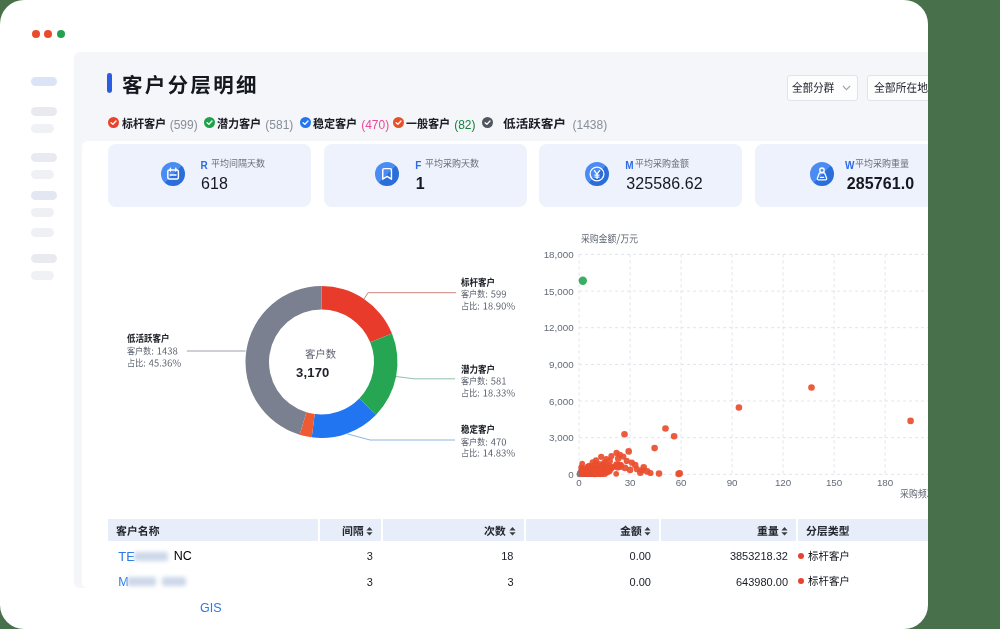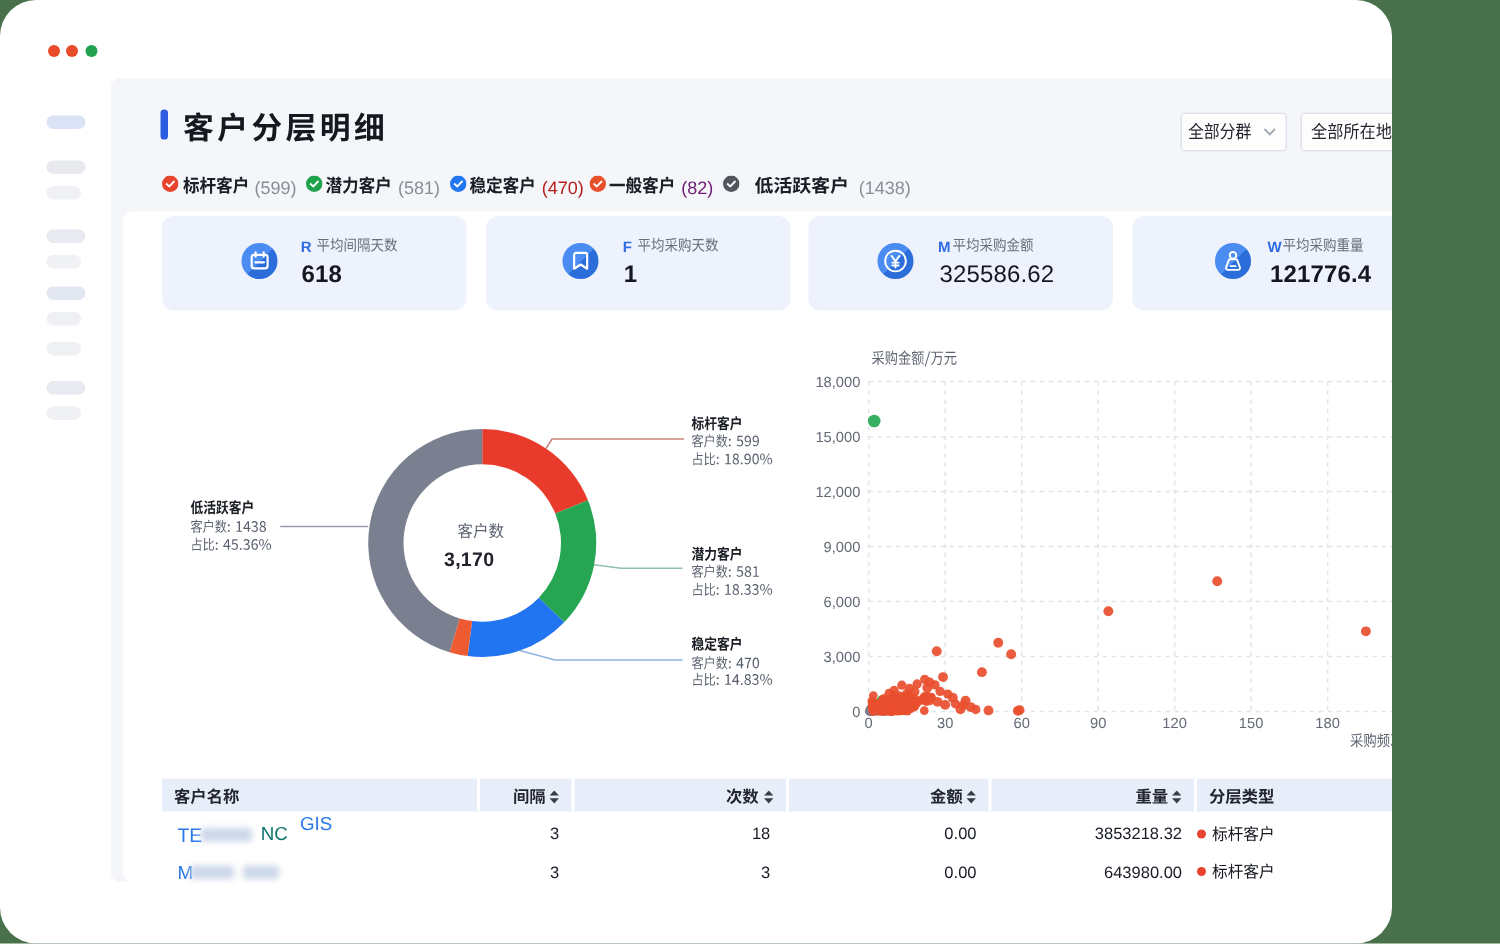--- a/index.html
+++ b/index.html
@@ -60,29 +60,29 @@
       <path d="M0.3 -5.8C1.0 -5.5 1.8 -5.0 2.2 -4.6L3.0 -5.8C2.5 -6.2 1.7 -6.7 1.0 -6.9ZM0.6 0.1 1.8 0.9C2.3 -0.2 2.9 -1.6 3.4 -2.9L2.4 -3.8C1.8 -2.4 1.1 -0.9 0.6 0.1ZM0.9 -9.1C1.5 -8.8 2.4 -8.2 2.8 -7.8L3.5 -8.9V-8.1H4.6V-8.1L4.6 -7.6H3.3V-6.4H4.4C4.2 -5.8 3.8 -5.1 2.9 -4.7C3.2 -4.4 3.6 -4.0 3.7 -3.7L4.1 -4.0V1.0H5.3V0.6H8.5V1.0H9.8V-3.9L10.0 -3.8C10.2 -4.1 10.6 -4.6 10.9 -4.8C10.3 -5.2 9.8 -5.8 9.4 -6.4H10.6V-7.5H9.3L9.3 -8.0V-8.1H10.4V-9.3H9.3V-10.2H8.1V-9.3H7.0V-8.1H8.1V-8.0L8.1 -7.5H7.0V-6.4H7.9C7.7 -5.8 7.3 -5.2 6.5 -4.8C6.7 -4.6 7.1 -4.3 7.2 -4.0H4.1C4.6 -4.4 5.0 -4.9 5.2 -5.4C5.5 -5.1 5.8 -4.7 6.0 -4.4L6.9 -5.3C6.7 -5.5 6.0 -6.1 5.6 -6.4H6.7V-7.6H5.8L5.8 -8.1V-8.1H6.6V-9.3H5.8V-10.2H4.6V-9.3H3.5V-9.1C3.0 -9.5 2.2 -9.9 1.6 -10.2ZM7.4 -4.0C8.0 -4.4 8.4 -4.9 8.7 -5.5C9.0 -4.9 9.4 -4.4 9.8 -4.0ZM5.3 -1.2H8.5V-0.5H5.3ZM5.3 -2.2V-2.9H8.5V-2.2Z M15.3 -10.2V-7.7H11.9V-6.2H15.2C15.0 -4.1 14.3 -1.7 11.5 -0.0C11.8 0.2 12.3 0.8 12.6 1.1C15.7 -0.8 16.4 -3.7 16.6 -6.2H19.7C19.6 -2.6 19.3 -1.0 19.0 -0.7C18.8 -0.5 18.7 -0.5 18.5 -0.5C18.2 -0.5 17.5 -0.5 16.8 -0.5C17.1 -0.1 17.3 0.5 17.3 0.9C18.0 1.0 18.7 1.0 19.1 0.9C19.6 0.9 19.9 0.7 20.2 0.3C20.7 -0.4 20.9 -2.2 21.1 -7.0C21.2 -7.2 21.2 -7.7 21.2 -7.7H16.7V-10.2Z M26.4 -6.1H28.9C28.5 -5.7 28.1 -5.3 27.6 -5.0C27.1 -5.3 26.7 -5.6 26.3 -6.0ZM26.6 -10.0 27.0 -9.2H22.9V-6.6H24.1V-7.9H26.2C25.7 -7.0 24.6 -6.1 23.1 -5.5C23.4 -5.3 23.8 -4.8 24.0 -4.4C24.5 -4.7 24.9 -4.9 25.3 -5.2C25.6 -4.9 26.0 -4.6 26.3 -4.3C25.1 -3.8 23.7 -3.4 22.4 -3.2C22.6 -2.8 22.9 -2.3 23.0 -1.9C23.5 -2.0 24.0 -2.1 24.4 -2.2V1.1H25.7V0.7H29.5V1.1H30.8V-2.3C31.2 -2.2 31.6 -2.2 32.0 -2.1C32.2 -2.5 32.6 -3.1 32.8 -3.5C31.4 -3.6 30.1 -3.9 28.9 -4.4C29.7 -5.0 30.4 -5.7 30.9 -6.6L30.0 -7.2L29.8 -7.1H27.3L27.6 -7.6L26.4 -7.9H31.0V-6.6H32.4V-9.2H28.5C28.3 -9.6 28.1 -10.0 27.9 -10.3ZM27.6 -3.5C28.2 -3.2 28.8 -2.9 29.5 -2.7H25.8C26.5 -2.9 27.0 -3.2 27.6 -3.5ZM25.7 -0.5V-1.5H29.5V-0.5Z M36.1 -7.0H41.3V-5.2H36.1V-5.7ZM37.7 -9.9C37.9 -9.4 38.2 -8.8 38.3 -8.4H34.7V-5.7C34.7 -3.9 34.6 -1.4 33.4 0.3C33.7 0.4 34.3 0.9 34.6 1.2C35.5 -0.2 35.9 -2.1 36.0 -3.8H41.3V-3.2H42.7V-8.4H39.0L39.7 -8.6C39.6 -9.1 39.3 -9.7 39.1 -10.3Z" fill="#1b1e26"></path>
     </svg>
 <div class="abs" style="left:265.3px;top:118.2px;font-size:12px;color:#888e99">(581)</div>
 <svg style="position:absolute;left:299.5px;top:117px" width="11" height="11" viewBox="0 0 11 11">
       <circle cx="5.5" cy="5.5" r="5.5" fill="#2277f0"></circle>
       <path d="M3.1 5.7 L4.9 7.3 L8 4" stroke="#fff" stroke-width="1.25" fill="none" stroke-linecap="round" stroke-linejoin="round"></path>
     </svg>
 <svg style="position:absolute;left:313.0px;top:115.6px;overflow:visible" width="44.2" height="16.8" viewBox="0 -12.0 44.2 16.8">
       <path d="M4.2 -2.3C4.0 -1.6 3.7 -0.6 3.3 -0.0L4.3 0.6C4.7 -0.1 5.0 -1.1 5.2 -1.8ZM3.5 -10.2C2.8 -9.7 1.6 -9.4 0.5 -9.2C0.7 -8.9 0.8 -8.4 0.9 -8.1C1.2 -8.1 1.6 -8.2 1.9 -8.3V-6.8H0.5V-5.5H1.7C1.4 -4.3 0.8 -3.0 0.2 -2.2C0.5 -1.8 0.8 -1.2 0.9 -0.8C1.3 -1.4 1.6 -2.2 1.9 -3.1V1.1H3.2V-3.6C3.4 -3.2 3.6 -2.7 3.7 -2.4L4.5 -3.6V-2.9H7.3L6.5 -2.4C6.9 -2.0 7.3 -1.4 7.5 -1.0L8.4 -1.6C8.2 -2.0 7.8 -2.5 7.5 -2.9H10.0V-7.5H8.7C9.0 -7.9 9.3 -8.4 9.5 -8.9L8.7 -9.4L8.6 -9.4H6.7C6.8 -9.6 6.9 -9.8 7.0 -10.0L5.8 -10.3C5.4 -9.4 4.7 -8.3 3.6 -7.6C3.9 -7.4 4.2 -6.9 4.4 -6.6L4.6 -6.8V-6.3H8.8V-5.7H4.7V-4.7H8.8V-4.0H4.5V-3.6C4.3 -3.9 3.5 -4.9 3.2 -5.3V-5.5H4.3V-6.8H3.2V-8.6C3.6 -8.7 4.0 -8.8 4.3 -9.0ZM5.3 -7.5C5.6 -7.7 5.8 -8.0 6.0 -8.3H7.9C7.7 -8.0 7.5 -7.7 7.4 -7.5ZM8.8 -2.0C9.0 -1.7 9.2 -1.3 9.3 -0.9C9.0 -1.0 8.6 -1.2 8.4 -1.3C8.3 -0.4 8.3 -0.2 7.9 -0.2C7.8 -0.2 7.1 -0.2 6.9 -0.2C6.6 -0.2 6.5 -0.3 6.5 -0.6V-2.2H5.3V-0.6C5.3 0.5 5.6 0.9 6.7 0.9C7.0 0.9 7.8 0.9 8.1 0.9C8.9 0.9 9.2 0.6 9.4 -0.6C9.5 -0.3 9.6 0.1 9.7 0.3L10.8 -0.0C10.6 -0.6 10.2 -1.6 9.9 -2.4Z M13.3 -4.6C13.1 -2.5 12.5 -0.8 11.3 0.1C11.6 0.3 12.2 0.8 12.4 1.1C13.0 0.5 13.5 -0.3 13.9 -1.2C14.9 0.5 16.4 0.9 18.5 0.9H21.3C21.3 0.5 21.5 -0.2 21.7 -0.6C21.0 -0.5 19.1 -0.5 18.5 -0.5C18.1 -0.5 17.7 -0.6 17.2 -0.6V-2.4H20.3V-3.7H17.2V-5.1H19.6V-6.5H13.5V-5.1H15.9V-1.1C15.2 -1.4 14.7 -2.0 14.4 -3.0C14.5 -3.4 14.6 -3.9 14.6 -4.4ZM15.6 -9.9C15.7 -9.6 15.8 -9.3 15.9 -8.9H11.8V-5.9H13.1V-7.6H19.9V-5.9H21.3V-8.9H17.5C17.3 -9.4 17.1 -9.9 16.9 -10.3Z M26.4 -6.1H28.9C28.5 -5.7 28.1 -5.3 27.6 -5.0C27.1 -5.3 26.7 -5.6 26.3 -6.0ZM26.6 -10.0 27.0 -9.2H22.9V-6.6H24.1V-7.9H26.2C25.7 -7.0 24.6 -6.1 23.1 -5.5C23.4 -5.3 23.8 -4.8 24.0 -4.4C24.5 -4.7 24.9 -4.9 25.3 -5.2C25.6 -4.9 26.0 -4.6 26.3 -4.3C25.1 -3.8 23.7 -3.4 22.4 -3.2C22.6 -2.8 22.9 -2.3 23.0 -1.9C23.5 -2.0 24.0 -2.1 24.4 -2.2V1.1H25.7V0.7H29.5V1.1H30.8V-2.3C31.2 -2.2 31.6 -2.2 32.0 -2.1C32.2 -2.5 32.6 -3.1 32.8 -3.5C31.4 -3.6 30.1 -3.9 28.9 -4.4C29.7 -5.0 30.4 -5.7 30.9 -6.6L30.0 -7.2L29.8 -7.1H27.3L27.6 -7.6L26.4 -7.9H31.0V-6.6H32.4V-9.2H28.5C28.3 -9.6 28.1 -10.0 27.9 -10.3ZM27.6 -3.5C28.2 -3.2 28.8 -2.9 29.5 -2.7H25.8C26.5 -2.9 27.0 -3.2 27.6 -3.5ZM25.7 -0.5V-1.5H29.5V-0.5Z M36.1 -7.0H41.3V-5.2H36.1V-5.7ZM37.7 -9.9C37.9 -9.4 38.2 -8.8 38.3 -8.4H34.7V-5.7C34.7 -3.9 34.6 -1.4 33.4 0.3C33.7 0.4 34.3 0.9 34.6 1.2C35.5 -0.2 35.9 -2.1 36.0 -3.8H41.3V-3.2H42.7V-8.4H39.0L39.7 -8.6C39.6 -9.1 39.3 -9.7 39.1 -10.3Z" fill="#1b1e26"></path>
     </svg>
-<div class="abs" style="left:361.2px;top:118.2px;font-size:12px;color:#b91c1c">(470)</div>
+<div class="abs" style="left:361.2px;top:118.2px;font-size:12px;color:#ec4899">(470)</div>
 <svg style="position:absolute;left:392.5px;top:117px" width="11" height="11" viewBox="0 0 11 11">
       <circle cx="5.5" cy="5.5" r="5.5" fill="#e8502c"></circle>
       <path d="M3.1 5.7 L4.9 7.3 L8 4" stroke="#fff" stroke-width="1.25" fill="none" stroke-linecap="round" stroke-linejoin="round"></path>
     </svg>
 <svg style="position:absolute;left:406.0px;top:115.6px;overflow:visible" width="44.2" height="16.8" viewBox="0 -12.0 44.2 16.8">
       <path d="M0.4 -5.5V-3.9H10.6V-5.5Z M13.2 -3.1C13.5 -2.5 13.9 -1.8 14.1 -1.3L14.9 -1.8C14.8 -2.3 14.4 -3.0 14.1 -3.6ZM11.4 -5.1V-3.9H12.1C12.0 -2.4 11.9 -0.8 11.4 0.4C11.6 0.5 12.2 0.9 12.4 1.1C13.0 -0.3 13.2 -2.2 13.2 -3.9H15.0V-0.5C15.0 -0.3 14.9 -0.3 14.8 -0.3C14.6 -0.3 14.1 -0.3 13.6 -0.3C13.8 0.0 13.9 0.6 14.0 0.9C14.7 0.9 15.3 0.9 15.7 0.7C15.9 0.6 16.1 0.3 16.1 0.0C16.4 0.3 16.6 0.7 16.8 1.0C17.6 0.7 18.3 0.3 19.0 -0.3C19.6 0.2 20.2 0.6 21.0 0.9C21.2 0.5 21.6 -0.0 21.8 -0.3C21.1 -0.6 20.5 -0.9 19.9 -1.3C20.6 -2.2 21.1 -3.4 21.4 -4.9L20.6 -5.2L20.4 -5.2H16.5V-3.9H17.3L16.6 -3.7C17.0 -2.7 17.5 -1.9 18.1 -1.2C17.5 -0.7 16.9 -0.4 16.2 -0.2L16.2 -0.5V-9.0H14.5C14.6 -9.3 14.7 -9.7 14.9 -10.1L13.6 -10.2C13.5 -9.9 13.4 -9.4 13.3 -9.0H12.1V-5.3V-5.1ZM13.3 -7.8H15.0V-5.1H13.3V-5.3V-7.0C13.6 -6.5 13.9 -5.8 14.0 -5.4L14.9 -5.9C14.7 -6.3 14.4 -7.0 14.0 -7.5L13.3 -7.1ZM16.9 -9.6V-8.0C16.9 -7.3 16.9 -6.7 16.2 -6.2C16.4 -6.0 17.0 -5.5 17.2 -5.3C18.0 -5.9 18.2 -7.0 18.2 -8.0V-8.4H19.4V-7.3C19.4 -6.2 19.6 -5.7 20.6 -5.7C20.8 -5.7 21.1 -5.7 21.2 -5.7C21.4 -5.7 21.7 -5.7 21.8 -5.8C21.8 -6.1 21.7 -6.6 21.7 -6.9C21.6 -6.9 21.3 -6.9 21.2 -6.9C21.1 -6.9 20.9 -6.9 20.8 -6.9C20.6 -6.9 20.6 -7.0 20.6 -7.3V-9.6ZM19.9 -3.9C19.7 -3.2 19.4 -2.6 19.0 -2.1C18.5 -2.6 18.1 -3.2 17.9 -3.9Z M26.4 -6.1H28.9C28.5 -5.7 28.1 -5.3 27.6 -5.0C27.1 -5.3 26.7 -5.6 26.3 -6.0ZM26.6 -10.0 27.0 -9.2H22.9V-6.6H24.1V-7.9H26.2C25.7 -7.0 24.6 -6.1 23.1 -5.5C23.4 -5.3 23.8 -4.8 24.0 -4.4C24.5 -4.7 24.9 -4.9 25.3 -5.2C25.6 -4.9 26.0 -4.6 26.3 -4.3C25.1 -3.8 23.7 -3.4 22.4 -3.2C22.6 -2.8 22.9 -2.3 23.0 -1.9C23.5 -2.0 24.0 -2.1 24.4 -2.2V1.1H25.7V0.7H29.5V1.1H30.8V-2.3C31.2 -2.2 31.6 -2.2 32.0 -2.1C32.2 -2.5 32.6 -3.1 32.8 -3.5C31.4 -3.6 30.1 -3.9 28.9 -4.4C29.7 -5.0 30.4 -5.7 30.9 -6.6L30.0 -7.2L29.8 -7.1H27.3L27.6 -7.6L26.4 -7.9H31.0V-6.6H32.4V-9.2H28.5C28.3 -9.6 28.1 -10.0 27.9 -10.3ZM27.6 -3.5C28.2 -3.2 28.8 -2.9 29.5 -2.7H25.8C26.5 -2.9 27.0 -3.2 27.6 -3.5ZM25.7 -0.5V-1.5H29.5V-0.5Z M36.1 -7.0H41.3V-5.2H36.1V-5.7ZM37.7 -9.9C37.9 -9.4 38.2 -8.8 38.3 -8.4H34.7V-5.7C34.7 -3.9 34.6 -1.4 33.4 0.3C33.7 0.4 34.3 0.9 34.6 1.2C35.5 -0.2 35.9 -2.1 36.0 -3.8H41.3V-3.2H42.7V-8.4H39.0L39.7 -8.6C39.6 -9.1 39.3 -9.7 39.1 -10.3Z" fill="#1b1e26"></path>
     </svg>
-<div class="abs" style="left:454.2px;top:118.2px;font-size:12px;color:#701a75">(82)</div>
+<div class="abs" style="left:454.2px;top:118.2px;font-size:12px;color:#15803d">(82)</div>
 <svg style="position:absolute;left:481.9px;top:117px" width="11" height="11" viewBox="0 0 11 11">
       <circle cx="5.5" cy="5.5" r="5.5" fill="#52565f"></circle>
       <path d="M3.1 5.7 L4.9 7.3 L8 4" stroke="#fff" stroke-width="1.25" fill="none" stroke-linecap="round" stroke-linejoin="round"></path>
     </svg>
 <svg style="position:absolute;left:502.5px;top:115.6px;overflow:visible" width="63.0" height="16.8" viewBox="0 -12.0 63.0 16.8">
       <path d="M7.1 -1.7C7.5 -0.8 8.0 0.3 8.2 0.9L9.3 0.5C9.1 -0.1 8.6 -1.2 8.2 -2.0ZM3.0 -10.2C2.4 -8.3 1.4 -6.5 0.3 -5.4C0.5 -5.0 0.9 -4.2 1.1 -3.9C1.4 -4.2 1.7 -4.5 2.0 -4.9V1.1H3.4V-7.4C3.8 -8.1 4.1 -9.0 4.4 -9.7ZM4.6 1.1C4.9 1.0 5.3 0.8 7.4 0.3C7.4 -0.0 7.3 -0.6 7.4 -1.0L6.0 -0.7V-4.4H8.5C8.8 -1.1 9.6 1.0 10.9 1.0C11.4 1.0 12.1 0.5 12.4 -1.4C12.1 -1.6 11.5 -1.9 11.3 -2.2C11.2 -1.3 11.1 -0.7 10.9 -0.8C10.6 -0.8 10.2 -2.2 9.9 -4.4H12.0V-5.7H9.8C9.7 -6.6 9.7 -7.5 9.6 -8.5C10.4 -8.6 11.2 -8.8 11.9 -9.0L10.6 -10.2C9.2 -9.7 6.8 -9.2 4.6 -8.9L4.6 -8.9L4.6 -0.8C4.6 -0.3 4.4 -0.1 4.1 -0.0C4.3 0.2 4.5 0.8 4.6 1.1ZM8.3 -5.7H6.0V-7.8C6.8 -7.9 7.5 -8.0 8.2 -8.2C8.2 -7.3 8.3 -6.5 8.3 -5.7Z M13.6 -9.0C14.4 -8.6 15.4 -8.0 16.0 -7.7L16.8 -8.8C16.3 -9.2 15.2 -9.7 14.5 -10.0ZM13.0 -5.7C13.8 -5.3 14.9 -4.7 15.4 -4.4L16.2 -5.6C15.7 -5.9 14.6 -6.4 13.9 -6.7ZM13.2 -0.0 14.5 0.9C15.3 -0.2 16.1 -1.6 16.7 -2.9L15.6 -3.8C14.9 -2.4 13.9 -0.9 13.2 -0.0ZM16.8 -6.7V-5.3H20.1V-3.8H17.5V1.1H18.9V0.6H22.7V1.0H24.2V-3.8H21.6V-5.3H24.8V-6.7H21.6V-8.4C22.6 -8.5 23.5 -8.8 24.3 -9.1L23.1 -10.2C21.7 -9.7 19.4 -9.3 17.2 -9.1C17.4 -8.7 17.6 -8.2 17.7 -7.8C18.5 -7.9 19.3 -8.0 20.1 -8.1V-6.7ZM18.9 -0.7V-2.5H22.7V-0.7Z M27.3 -8.5H28.9V-7.0H27.3ZM35.9 -10.1C34.6 -9.7 32.6 -9.3 30.8 -9.1C30.9 -8.8 31.1 -8.2 31.2 -7.9C31.8 -8.0 32.5 -8.1 33.2 -8.2V-5.9H30.7V-4.6H33.1C33.0 -3.0 32.4 -1.2 30.1 0.1C30.4 0.4 30.9 0.9 31.1 1.2C32.7 0.2 33.6 -1.0 34.1 -2.3C34.6 -0.8 35.4 0.4 36.6 1.1C36.8 0.7 37.2 0.2 37.6 -0.1C36.1 -0.9 35.2 -2.6 34.7 -4.6H37.2V-5.9H34.7V-8.4C35.5 -8.6 36.3 -8.8 36.9 -9.0ZM25.5 -0.7 25.8 0.7C27.1 0.3 28.9 -0.1 30.5 -0.6L30.3 -1.8L29.0 -1.5V-3.1H30.3V-4.4H29.0V-5.8H30.2V-9.7H26.1V-5.8H27.7V-1.2L27.2 -1.1V-4.8H26.0V-0.8Z M42.7 -6.1H45.5C45.1 -5.7 44.7 -5.3 44.1 -5.0C43.5 -5.3 43.0 -5.6 42.6 -6.0ZM43.0 -10.0 43.4 -9.2H38.7V-6.6H40.2V-7.9H42.5C41.9 -7.0 40.7 -6.1 39.0 -5.5C39.3 -5.3 39.8 -4.8 40.0 -4.4C40.5 -4.7 41.1 -4.9 41.5 -5.2C41.9 -4.9 42.2 -4.6 42.6 -4.3C41.3 -3.8 39.7 -3.4 38.1 -3.2C38.4 -2.8 38.7 -2.3 38.9 -1.9C39.4 -2.0 40.0 -2.1 40.5 -2.2V1.1H42.0V0.7H46.2V1.1H47.8V-2.3C48.2 -2.2 48.7 -2.2 49.1 -2.1C49.3 -2.5 49.8 -3.1 50.1 -3.5C48.5 -3.6 46.9 -3.9 45.6 -4.4C46.5 -5.0 47.3 -5.7 47.9 -6.6L46.8 -7.2L46.6 -7.1H43.8L44.2 -7.6L42.7 -7.9H48.0V-6.6H49.5V-9.2H45.1C44.9 -9.6 44.7 -10.0 44.5 -10.3ZM44.1 -3.5C44.8 -3.2 45.5 -2.9 46.2 -2.7H42.1C42.8 -2.9 43.5 -3.2 44.1 -3.5ZM42.0 -0.5V-1.5H46.2V-0.5Z M53.8 -7.0H59.8V-5.2H53.8V-5.7ZM55.7 -9.9C55.9 -9.4 56.1 -8.8 56.3 -8.4H52.2V-5.7C52.2 -3.9 52.1 -1.4 50.7 0.3C51.1 0.4 51.8 0.9 52.1 1.2C53.1 -0.2 53.6 -2.1 53.7 -3.8H59.8V-3.2H61.3V-8.4H57.2L57.9 -8.6C57.8 -9.1 57.5 -9.7 57.2 -10.3Z" fill="#1b1e26"></path>
     </svg>
 <div class="abs" style="left:572.5px;top:118.2px;font-size:12px;color:#888e99">(1438)</div>
 <div class="abs" style="left:108px;top:144px;width:203.2px;height:63px;background:#edf2fc;border-radius:8px"></div>
 <div class="abs" style="left:161.2px;top:162.3px;width:24px;height:24px;border-radius:50%;background:#377ff2;overflow:hidden">
@@ -91,21 +91,21 @@
         <g stroke="#fff" stroke-width="1.45" fill="none" stroke-linecap="round">
           <rect x="6.8" y="7.9" width="10.6" height="9" rx="1.5"></rect>
           <path d="M9.4 6.2v2.9M14.8 6.2v2.9M9.2 12.9h5.8"></path>
         </g>
       </svg>
     </div>
 <div class="abs" style="left:200.5px;top:159.6px;font-size:10px;font-weight:bold;color:#2e6ce5">R</div>
 <svg style="position:absolute;left:210.5px;top:157.0px;overflow:visible" width="54.0" height="14.0" viewBox="0 -10.0 54.0 14.0">
       <path d="M1.6 -6.3C1.9 -5.6 2.3 -4.6 2.4 -4.0L3.0 -4.2C2.9 -4.8 2.5 -5.8 2.2 -6.5ZM6.8 -6.5C6.6 -5.8 6.2 -4.8 5.8 -4.2L6.4 -4.0C6.8 -4.6 7.2 -5.5 7.5 -6.3ZM0.5 -3.5V-2.7H4.1V0.8H4.8V-2.7H8.5V-3.5H4.8V-7.0H8.0V-7.7H0.9V-7.0H4.1V-3.5Z M13.4 -4.6C13.9 -4.1 14.6 -3.4 15.0 -3.0L15.4 -3.5C15.1 -3.9 14.4 -4.5 13.8 -5.0ZM12.6 -1.2 12.9 -0.5C13.8 -1.1 15.1 -1.8 16.2 -2.5L16.1 -3.1C14.8 -2.4 13.5 -1.6 12.6 -1.2ZM14.1 -8.4C13.7 -7.1 13.0 -5.8 12.2 -5.0C12.3 -4.9 12.6 -4.5 12.7 -4.4C13.1 -4.9 13.5 -5.5 13.8 -6.1H16.7C16.6 -2.0 16.5 -0.4 16.2 -0.0C16.1 0.1 16.0 0.1 15.8 0.1C15.6 0.1 15.0 0.1 14.4 0.1C14.5 0.3 14.6 0.6 14.6 0.8C15.1 0.8 15.7 0.8 16.0 0.8C16.4 0.8 16.6 0.7 16.8 0.4C17.1 -0.1 17.2 -1.7 17.4 -6.4C17.4 -6.5 17.4 -6.8 17.4 -6.8H14.2C14.4 -7.2 14.6 -7.7 14.8 -8.2ZM9.3 -1.2 9.6 -0.5C10.4 -1.0 11.5 -1.6 12.6 -2.2L12.4 -2.8L11.2 -2.2V-5.3H12.3V-6.0H11.2V-8.3H10.5V-6.0H9.4V-5.3H10.5V-1.8C10.1 -1.6 9.7 -1.4 9.3 -1.2Z M18.8 -6.2V0.8H19.5V-6.2ZM19.0 -7.9C19.4 -7.5 19.8 -6.8 20.0 -6.4L20.6 -6.8C20.4 -7.3 19.9 -7.9 19.5 -8.3ZM21.4 -3.0H23.6V-1.6H21.4ZM21.4 -4.9H23.6V-3.6H21.4ZM20.8 -5.5V-1.0H24.2V-5.5ZM21.2 -7.8V-7.1H25.5V-0.1C25.5 0.0 25.5 0.1 25.4 0.1C25.3 0.1 24.9 0.1 24.5 0.1C24.6 0.2 24.7 0.6 24.7 0.8C25.3 0.8 25.7 0.8 25.9 0.6C26.1 0.5 26.2 0.3 26.2 -0.1V-7.8Z M31.6 -6.2H34.5V-5.2H31.6ZM31.0 -6.7V-4.7H35.1V-6.7ZM30.5 -8.0V-7.3H35.6V-8.0ZM27.7 -8.0V0.8H28.3V-7.3H29.4C29.2 -6.7 29.0 -5.8 28.7 -5.0C29.4 -4.2 29.5 -3.6 29.5 -3.0C29.5 -2.7 29.5 -2.4 29.3 -2.3C29.3 -2.3 29.2 -2.2 29.1 -2.2C28.9 -2.2 28.7 -2.2 28.5 -2.2C28.6 -2.0 28.7 -1.8 28.7 -1.6C28.9 -1.6 29.1 -1.6 29.3 -1.6C29.5 -1.6 29.7 -1.7 29.8 -1.8C30.0 -2.0 30.1 -2.4 30.1 -3.0C30.1 -3.6 30.0 -4.3 29.3 -5.1C29.6 -5.9 30.0 -6.9 30.2 -7.7L29.8 -8.0L29.7 -8.0ZM33.9 -3.4C33.7 -3.0 33.4 -2.4 33.2 -1.9H31.6V-1.4H32.7V0.6H33.3V-1.4H34.5V-1.9H33.7C33.9 -2.3 34.2 -2.8 34.4 -3.2ZM31.7 -3.2C32.0 -2.8 32.3 -2.3 32.4 -1.9L32.8 -2.2C32.7 -2.5 32.4 -3.0 32.1 -3.4ZM30.6 -4.1V0.8H31.2V-3.6H34.8V0.0C34.8 0.1 34.8 0.2 34.7 0.2C34.6 0.2 34.3 0.2 34.0 0.2C34.1 0.4 34.1 0.6 34.2 0.8C34.6 0.8 35.0 0.8 35.2 0.7C35.4 0.6 35.4 0.4 35.4 0.1V-4.1Z M36.6 -4.5V-3.8H39.9C39.6 -2.4 38.7 -0.9 36.4 0.1C36.5 0.3 36.7 0.6 36.8 0.8C39.1 -0.3 40.1 -1.8 40.5 -3.2C41.2 -1.3 42.4 0.1 44.2 0.8C44.3 0.6 44.5 0.3 44.7 0.1C42.9 -0.5 41.6 -1.9 41.0 -3.8H44.4V-4.5H40.8C40.8 -4.9 40.8 -5.3 40.8 -5.7V-6.9H44.0V-7.6H36.9V-6.9H40.1V-5.7C40.1 -5.3 40.1 -4.9 40.0 -4.5Z M49.0 -8.2C48.8 -7.8 48.5 -7.2 48.3 -6.9L48.8 -6.6C49.0 -7.0 49.3 -7.5 49.6 -7.9ZM45.8 -7.9C46.0 -7.5 46.3 -7.0 46.4 -6.6L46.9 -6.9C46.8 -7.2 46.5 -7.8 46.3 -8.2ZM48.7 -2.6C48.5 -2.1 48.2 -1.6 47.9 -1.3C47.5 -1.4 47.2 -1.6 46.8 -1.8C47.0 -2.0 47.1 -2.3 47.2 -2.6ZM46.0 -1.5C46.4 -1.3 46.9 -1.1 47.4 -0.8C46.8 -0.4 46.1 -0.1 45.4 0.1C45.5 0.3 45.6 0.5 45.7 0.7C46.5 0.5 47.3 0.1 47.9 -0.5C48.2 -0.3 48.5 -0.1 48.7 0.1L49.1 -0.4C48.9 -0.6 48.7 -0.8 48.4 -1.0C48.9 -1.5 49.2 -2.2 49.5 -3.1L49.1 -3.3L49.0 -3.2H47.5L47.7 -3.8L47.1 -3.9C47.0 -3.7 46.9 -3.5 46.9 -3.2H45.6V-2.6H46.6C46.4 -2.2 46.2 -1.8 46.0 -1.5ZM47.3 -8.4V-6.5H45.5V-5.9H47.1C46.7 -5.3 46.0 -4.7 45.4 -4.4C45.5 -4.2 45.6 -4.0 45.7 -3.8C46.3 -4.1 46.9 -4.7 47.3 -5.3V-4.0H47.9V-5.4C48.4 -5.0 48.9 -4.6 49.1 -4.4L49.5 -4.9C49.3 -5.1 48.5 -5.6 48.1 -5.9H49.8V-6.5H47.9V-8.4ZM50.7 -8.3C50.4 -6.6 50.0 -4.9 49.3 -3.8C49.5 -3.7 49.7 -3.5 49.8 -3.4C50.1 -3.7 50.3 -4.2 50.5 -4.7C50.7 -3.7 50.9 -2.8 51.2 -2.0C50.7 -1.0 50.0 -0.3 49.1 0.2C49.2 0.4 49.4 0.7 49.4 0.8C50.4 0.3 51.0 -0.4 51.6 -1.3C52.0 -0.4 52.6 0.2 53.3 0.7C53.4 0.5 53.6 0.3 53.7 0.1C53.0 -0.3 52.4 -1.1 51.9 -2.0C52.4 -3.0 52.7 -4.3 52.9 -5.8H53.5V-6.5H51.0C51.1 -7.0 51.2 -7.6 51.3 -8.2ZM52.3 -5.8C52.1 -4.6 51.9 -3.6 51.6 -2.8C51.3 -3.7 51.0 -4.7 50.8 -5.8Z" fill="#676d79"></path>
     </svg>
-<div class="abs" style="left:201px;top:175.4px;font-size:16px;font-weight:bold;color:#15181f;letter-spacing:0.1px">618</div>
+<div class="abs" style="left:201px;top:175.4px;font-size:16px;font-weight:normal;color:#15181f;letter-spacing:0.1px">618</div>
 <div class="abs" style="left:323.5px;top:144px;width:203.2px;height:63px;background:#edf2fc;border-radius:8px"></div>
 <div class="abs" style="left:374.6px;top:162.3px;width:24px;height:24px;border-radius:50%;background:#377ff2;overflow:hidden">
 <div style="position:absolute;inset:0;background:linear-gradient(135deg,rgba(255,255,255,.10) 52%,rgba(10,58,148,.26) 52%)"></div>
 <svg style="position:absolute;left:0;top:0" width="24" height="24" viewBox="0 0 24 24">
         <path d="M9 6.6h6.2a1.25 1.25 0 0 1 1.25 1.25v9.3l-4.35-2.8-4.35 2.8v-9.3A1.25 1.25 0 0 1 9 6.6z" stroke="#fff" stroke-width="1.45" fill="none" stroke-linejoin="round"></path>
       </svg>
     </div>
 <div class="abs" style="left:415.2px;top:159.6px;font-size:10px;font-weight:bold;color:#2e6ce5">F</div>
 <svg style="position:absolute;left:425.2px;top:157.0px;overflow:visible" width="54.0" height="14.0" viewBox="0 -10.0 54.0 14.0">
       <path d="M1.6 -6.3C1.9 -5.6 2.3 -4.6 2.4 -4.0L3.0 -4.2C2.9 -4.8 2.5 -5.8 2.2 -6.5ZM6.8 -6.5C6.6 -5.8 6.2 -4.8 5.8 -4.2L6.4 -4.0C6.8 -4.6 7.2 -5.5 7.5 -6.3ZM0.5 -3.5V-2.7H4.1V0.8H4.8V-2.7H8.5V-3.5H4.8V-7.0H8.0V-7.7H0.9V-7.0H4.1V-3.5Z M13.4 -4.6C13.9 -4.1 14.6 -3.4 15.0 -3.0L15.4 -3.5C15.1 -3.9 14.4 -4.5 13.8 -5.0ZM12.6 -1.2 12.9 -0.5C13.8 -1.1 15.1 -1.8 16.2 -2.5L16.1 -3.1C14.8 -2.4 13.5 -1.6 12.6 -1.2ZM14.1 -8.4C13.7 -7.1 13.0 -5.8 12.2 -5.0C12.3 -4.9 12.6 -4.5 12.7 -4.4C13.1 -4.9 13.5 -5.5 13.8 -6.1H16.7C16.6 -2.0 16.5 -0.4 16.2 -0.0C16.1 0.1 16.0 0.1 15.8 0.1C15.6 0.1 15.0 0.1 14.4 0.1C14.5 0.3 14.6 0.6 14.6 0.8C15.1 0.8 15.7 0.8 16.0 0.8C16.4 0.8 16.6 0.7 16.8 0.4C17.1 -0.1 17.2 -1.7 17.4 -6.4C17.4 -6.5 17.4 -6.8 17.4 -6.8H14.2C14.4 -7.2 14.6 -7.7 14.8 -8.2ZM9.3 -1.2 9.6 -0.5C10.4 -1.0 11.5 -1.6 12.6 -2.2L12.4 -2.8L11.2 -2.2V-5.3H12.3V-6.0H11.2V-8.3H10.5V-6.0H9.4V-5.3H10.5V-1.8C10.1 -1.6 9.7 -1.4 9.3 -1.2Z M25.2 -6.9C24.9 -6.1 24.3 -5.1 23.9 -4.4L24.4 -4.1C24.9 -4.8 25.5 -5.8 25.9 -6.6ZM19.3 -6.2C19.7 -5.7 20.0 -4.9 20.2 -4.4L20.8 -4.7C20.6 -5.2 20.3 -5.9 19.9 -6.5ZM21.7 -6.6C22.0 -6.0 22.2 -5.2 22.3 -4.8L22.9 -5.0C22.9 -5.5 22.6 -6.2 22.3 -6.8ZM25.5 -8.3C23.9 -8.0 21.1 -7.7 18.8 -7.6C18.9 -7.4 19.0 -7.1 19.0 -6.9C21.3 -7.0 24.1 -7.2 26.0 -7.6ZM18.5 -3.7V-3.0H21.6C20.8 -1.9 19.5 -0.8 18.3 -0.2C18.5 -0.1 18.7 0.2 18.8 0.4C20.0 -0.2 21.2 -1.3 22.1 -2.6V0.8H22.8V-2.6C23.7 -1.4 25.0 -0.2 26.2 0.4C26.3 0.2 26.5 -0.1 26.7 -0.3C25.5 -0.8 24.2 -1.9 23.3 -3.0H26.5V-3.7H22.8V-4.7H22.1V-3.7Z M28.9 -6.3V-3.7C28.9 -2.5 28.8 -0.7 27.3 0.3C27.5 0.4 27.6 0.6 27.7 0.8C29.3 -0.4 29.5 -2.3 29.5 -3.7V-6.3ZM29.3 -1.2C29.8 -0.6 30.3 0.1 30.6 0.6L31.1 0.2C30.8 -0.2 30.2 -1.0 29.8 -1.5ZM27.7 -7.8V-1.8H28.3V-7.1H30.1V-1.8H30.7V-7.8ZM32.1 -8.4C31.9 -7.1 31.4 -5.9 30.7 -5.0C30.9 -4.9 31.2 -4.7 31.3 -4.6C31.6 -5.0 31.9 -5.5 32.1 -6.1H34.7C34.6 -2.0 34.5 -0.4 34.2 -0.1C34.2 0.1 34.1 0.1 33.9 0.1C33.7 0.1 33.3 0.1 32.8 0.0C32.9 0.2 33.0 0.6 33.0 0.8C33.5 0.8 33.9 0.8 34.2 0.8C34.5 0.7 34.6 0.7 34.8 0.4C35.2 -0.1 35.3 -1.7 35.4 -6.4C35.4 -6.5 35.4 -6.8 35.4 -6.8H32.4C32.5 -7.3 32.7 -7.8 32.8 -8.2ZM33.0 -3.8C33.2 -3.4 33.3 -3.0 33.5 -2.5L32.0 -2.2C32.3 -3.1 32.7 -4.1 32.9 -5.2L32.3 -5.4C32.1 -4.2 31.7 -2.9 31.5 -2.6C31.4 -2.3 31.3 -2.0 31.2 -2.0C31.2 -1.8 31.3 -1.5 31.4 -1.4C31.5 -1.5 31.8 -1.6 33.6 -2.0C33.7 -1.7 33.7 -1.5 33.8 -1.3L34.3 -1.6C34.2 -2.2 33.8 -3.2 33.5 -4.0Z M36.6 -4.5V-3.8H39.9C39.6 -2.4 38.7 -0.9 36.4 0.1C36.5 0.3 36.7 0.6 36.8 0.8C39.1 -0.3 40.1 -1.8 40.5 -3.2C41.2 -1.3 42.4 0.1 44.2 0.8C44.3 0.6 44.5 0.3 44.7 0.1C42.9 -0.5 41.6 -1.9 41.0 -3.8H44.4V-4.5H40.8C40.8 -4.9 40.8 -5.3 40.8 -5.7V-6.9H44.0V-7.6H36.9V-6.9H40.1V-5.7C40.1 -5.3 40.1 -4.9 40.0 -4.5Z M49.0 -8.2C48.8 -7.8 48.5 -7.2 48.3 -6.9L48.8 -6.6C49.0 -7.0 49.3 -7.5 49.6 -7.9ZM45.8 -7.9C46.0 -7.5 46.3 -7.0 46.4 -6.6L46.9 -6.9C46.8 -7.2 46.5 -7.8 46.3 -8.2ZM48.7 -2.6C48.5 -2.1 48.2 -1.6 47.9 -1.3C47.5 -1.4 47.2 -1.6 46.8 -1.8C47.0 -2.0 47.1 -2.3 47.2 -2.6ZM46.0 -1.5C46.4 -1.3 46.9 -1.1 47.4 -0.8C46.8 -0.4 46.1 -0.1 45.4 0.1C45.5 0.3 45.6 0.5 45.7 0.7C46.5 0.5 47.3 0.1 47.9 -0.5C48.2 -0.3 48.5 -0.1 48.7 0.1L49.1 -0.4C48.9 -0.6 48.7 -0.8 48.4 -1.0C48.9 -1.5 49.2 -2.2 49.5 -3.1L49.1 -3.3L49.0 -3.2H47.5L47.7 -3.8L47.1 -3.9C47.0 -3.7 46.9 -3.5 46.9 -3.2H45.6V-2.6H46.6C46.4 -2.2 46.2 -1.8 46.0 -1.5ZM47.3 -8.4V-6.5H45.5V-5.9H47.1C46.7 -5.3 46.0 -4.7 45.4 -4.4C45.5 -4.2 45.6 -4.0 45.7 -3.8C46.3 -4.1 46.9 -4.7 47.3 -5.3V-4.0H47.9V-5.4C48.4 -5.0 48.9 -4.6 49.1 -4.4L49.5 -4.9C49.3 -5.1 48.5 -5.6 48.1 -5.9H49.8V-6.5H47.9V-8.4ZM50.7 -8.3C50.4 -6.6 50.0 -4.9 49.3 -3.8C49.5 -3.7 49.7 -3.5 49.8 -3.4C50.1 -3.7 50.3 -4.2 50.5 -4.7C50.7 -3.7 50.9 -2.8 51.2 -2.0C50.7 -1.0 50.0 -0.3 49.1 0.2C49.2 0.4 49.4 0.7 49.4 0.8C50.4 0.3 51.0 -0.4 51.6 -1.3C52.0 -0.4 52.6 0.2 53.3 0.7C53.4 0.5 53.6 0.3 53.7 0.1C53.0 -0.3 52.4 -1.1 51.9 -2.0C52.4 -3.0 52.7 -4.3 52.9 -5.8H53.5V-6.5H51.0C51.1 -7.0 51.2 -7.6 51.3 -8.2ZM52.3 -5.8C52.1 -4.6 51.9 -3.6 51.6 -2.8C51.3 -3.7 51.0 -4.7 50.8 -5.8Z" fill="#676d79"></path>
@@ -132,21 +132,21 @@
 <svg style="position:absolute;left:0;top:0" width="24" height="24" viewBox="0 0 24 24">
         <circle cx="12" cy="8.2" r="2.2" stroke="#fff" stroke-width="1.3" fill="none"></circle>
         <path d="M9.4 10.9h5.2l2.0 5.3a1.25 1.25 0 0 1-1.17 1.7H8.57a1.25 1.25 0 0 1-1.17-1.7z" stroke="#fff" stroke-width="1.3" fill="none" stroke-linejoin="round"></path>
         <path d="M10.3 15.4h3.4" stroke="#fff" stroke-width="1.2" stroke-linecap="round"></path>
       </svg>
     </div>
 <div class="abs" style="left:845px;top:159.6px;font-size:10px;font-weight:bold;color:#2e6ce5">W</div>
 <svg style="position:absolute;left:855.0px;top:157.0px;overflow:visible" width="54.0" height="14.0" viewBox="0 -10.0 54.0 14.0">
       <path d="M1.6 -6.3C1.9 -5.6 2.3 -4.6 2.4 -4.0L3.0 -4.2C2.9 -4.8 2.5 -5.8 2.2 -6.5ZM6.8 -6.5C6.6 -5.8 6.2 -4.8 5.8 -4.2L6.4 -4.0C6.8 -4.6 7.2 -5.5 7.5 -6.3ZM0.5 -3.5V-2.7H4.1V0.8H4.8V-2.7H8.5V-3.5H4.8V-7.0H8.0V-7.7H0.9V-7.0H4.1V-3.5Z M13.4 -4.6C13.9 -4.1 14.6 -3.4 15.0 -3.0L15.4 -3.5C15.1 -3.9 14.4 -4.5 13.8 -5.0ZM12.6 -1.2 12.9 -0.5C13.8 -1.1 15.1 -1.8 16.2 -2.5L16.1 -3.1C14.8 -2.4 13.5 -1.6 12.6 -1.2ZM14.1 -8.4C13.7 -7.1 13.0 -5.8 12.2 -5.0C12.3 -4.9 12.6 -4.5 12.7 -4.4C13.1 -4.9 13.5 -5.5 13.8 -6.1H16.7C16.6 -2.0 16.5 -0.4 16.2 -0.0C16.1 0.1 16.0 0.1 15.8 0.1C15.6 0.1 15.0 0.1 14.4 0.1C14.5 0.3 14.6 0.6 14.6 0.8C15.1 0.8 15.7 0.8 16.0 0.8C16.4 0.8 16.6 0.7 16.8 0.4C17.1 -0.1 17.2 -1.7 17.4 -6.4C17.4 -6.5 17.4 -6.8 17.4 -6.8H14.2C14.4 -7.2 14.6 -7.7 14.8 -8.2ZM9.3 -1.2 9.6 -0.5C10.4 -1.0 11.5 -1.6 12.6 -2.2L12.4 -2.8L11.2 -2.2V-5.3H12.3V-6.0H11.2V-8.3H10.5V-6.0H9.4V-5.3H10.5V-1.8C10.1 -1.6 9.7 -1.4 9.3 -1.2Z M25.2 -6.9C24.9 -6.1 24.3 -5.1 23.9 -4.4L24.4 -4.1C24.9 -4.8 25.5 -5.8 25.9 -6.6ZM19.3 -6.2C19.7 -5.7 20.0 -4.9 20.2 -4.4L20.8 -4.7C20.6 -5.2 20.3 -5.9 19.9 -6.5ZM21.7 -6.6C22.0 -6.0 22.2 -5.2 22.3 -4.8L22.9 -5.0C22.9 -5.5 22.6 -6.2 22.3 -6.8ZM25.5 -8.3C23.9 -8.0 21.1 -7.7 18.8 -7.6C18.9 -7.4 19.0 -7.1 19.0 -6.9C21.3 -7.0 24.1 -7.2 26.0 -7.6ZM18.5 -3.7V-3.0H21.6C20.8 -1.9 19.5 -0.8 18.3 -0.2C18.5 -0.1 18.7 0.2 18.8 0.4C20.0 -0.2 21.2 -1.3 22.1 -2.6V0.8H22.8V-2.6C23.7 -1.4 25.0 -0.2 26.2 0.4C26.3 0.2 26.5 -0.1 26.7 -0.3C25.5 -0.8 24.2 -1.9 23.3 -3.0H26.5V-3.7H22.8V-4.7H22.1V-3.7Z M28.9 -6.3V-3.7C28.9 -2.5 28.8 -0.7 27.3 0.3C27.5 0.4 27.6 0.6 27.7 0.8C29.3 -0.4 29.5 -2.3 29.5 -3.7V-6.3ZM29.3 -1.2C29.8 -0.6 30.3 0.1 30.6 0.6L31.1 0.2C30.8 -0.2 30.2 -1.0 29.8 -1.5ZM27.7 -7.8V-1.8H28.3V-7.1H30.1V-1.8H30.7V-7.8ZM32.1 -8.4C31.9 -7.1 31.4 -5.9 30.7 -5.0C30.9 -4.9 31.2 -4.7 31.3 -4.6C31.6 -5.0 31.9 -5.5 32.1 -6.1H34.7C34.6 -2.0 34.5 -0.4 34.2 -0.1C34.2 0.1 34.1 0.1 33.9 0.1C33.7 0.1 33.3 0.1 32.8 0.0C32.9 0.2 33.0 0.6 33.0 0.8C33.5 0.8 33.9 0.8 34.2 0.8C34.5 0.7 34.6 0.7 34.8 0.4C35.2 -0.1 35.3 -1.7 35.4 -6.4C35.4 -6.5 35.4 -6.8 35.4 -6.8H32.4C32.5 -7.3 32.7 -7.8 32.8 -8.2ZM33.0 -3.8C33.2 -3.4 33.3 -3.0 33.5 -2.5L32.0 -2.2C32.3 -3.1 32.7 -4.1 32.9 -5.2L32.3 -5.4C32.1 -4.2 31.7 -2.9 31.5 -2.6C31.4 -2.3 31.3 -2.0 31.2 -2.0C31.2 -1.8 31.3 -1.5 31.4 -1.4C31.5 -1.5 31.8 -1.6 33.6 -2.0C33.7 -1.7 33.7 -1.5 33.8 -1.3L34.3 -1.6C34.2 -2.2 33.8 -3.2 33.5 -4.0Z M37.4 -5.4V-2.3H40.1V-1.6H37.1V-1.0H40.1V-0.1H36.5V0.5H44.5V-0.1H40.8V-1.0H44.0V-1.6H40.8V-2.3H43.6V-5.4H40.8V-6.0H44.5V-6.6H40.8V-7.4C41.9 -7.5 42.8 -7.6 43.6 -7.8L43.3 -8.3C41.8 -8.1 39.3 -7.9 37.2 -7.8C37.3 -7.7 37.3 -7.4 37.3 -7.2C38.2 -7.2 39.2 -7.3 40.1 -7.3V-6.6H36.5V-6.0H40.1V-5.4ZM38.1 -3.6H40.1V-2.8H38.1ZM40.8 -3.6H42.9V-2.8H40.8ZM38.1 -4.9H40.1V-4.1H38.1ZM40.8 -4.9H42.9V-4.1H40.8Z M47.2 -6.7H51.7V-6.1H47.2ZM47.2 -7.6H51.7V-7.1H47.2ZM46.6 -8.1V-5.7H52.4V-8.1ZM45.5 -5.2V-4.7H53.5V-5.2ZM47.1 -2.7H49.2V-2.1H47.1ZM49.8 -2.7H52.0V-2.1H49.8ZM47.1 -3.7H49.2V-3.2H47.1ZM49.8 -3.7H52.0V-3.2H49.8ZM45.4 -0.0V0.6H53.6V-0.0H49.8V-0.6H52.9V-1.1H49.8V-1.7H52.7V-4.2H46.4V-1.7H49.2V-1.1H46.2V-0.6H49.2V-0.0Z" fill="#676d79"></path>
     </svg>
-<div class="abs" style="left:846.7px;top:175.4px;font-size:16px;font-weight:bold;color:#15181f;letter-spacing:0.1px">121776.4</div>
+<div class="abs" style="left:846.7px;top:175.4px;font-size:16px;font-weight:bold;color:#15181f;letter-spacing:0.1px">285761.0</div>
 <svg style="position:absolute;left:0;top:0" width="1000" height="629" viewBox="0 0 1000 629">
       <path d="M321.50 286.00 A76.0 76.0 0 0 1 391.98 333.56 L370.19 342.35 A52.5 52.5 0 0 0 321.50 309.50 Z" fill="#e83b2b"></path>
       <path d="M391.98 333.56 A76.0 76.0 0 0 1 376.16 414.80 L359.26 398.47 A52.5 52.5 0 0 0 370.19 342.35 Z" fill="#26a653"></path>
       <path d="M376.16 414.80 A76.0 76.0 0 0 1 311.74 437.37 L314.75 414.06 A52.5 52.5 0 0 0 359.26 398.47 Z" fill="#2175f0"></path>
       <path d="M311.74 437.37 A76.0 76.0 0 0 1 299.67 434.80 L306.42 412.29 A52.5 52.5 0 0 0 314.75 414.06 Z" fill="#ee5a31"></path>
       <path d="M299.67 434.80 A76.0 76.0 0 0 1 321.50 286.00 L321.50 309.50 A52.5 52.5 0 0 0 306.42 412.29 Z" fill="#7b8090"></path>
       <polyline points="364,299 368,292.7 456,292.7" fill="none" stroke="#c9857c" stroke-width="1"></polyline>
       <polyline points="396,376.5 414,378.8 455,378.8" fill="none" stroke="#8fc0ab" stroke-width="1"></polyline>
       <polyline points="346.6,433.7 370,440 455,440" fill="none" stroke="#8fb4e0" stroke-width="1"></polyline>
       <polyline points="186.8,351 245.5,351" fill="none" stroke="#9aa0aa" stroke-width="1"></polyline>
@@ -595,25 +595,25 @@
     </svg>
 <svg style="position:absolute;left:781.0px;top:527.2px" width="7" height="8.6" viewBox="0 0 7 8.6">
       <path d="M3.5 0 L6.6 3.4 H0.4 Z" fill="#3a3d45"></path>
       <path d="M3.5 8.6 L6.6 5.2 H0.4 Z" fill="#3a3d45"></path>
     </svg>
 <svg style="position:absolute;left:806.0px;top:524.0px;overflow:visible" width="43.6" height="15.4" viewBox="0 -11.0 43.6 15.4">
       <path d="M7.5 -9.2 6.3 -8.7C6.8 -7.6 7.6 -6.3 8.5 -5.3H2.7C3.5 -6.3 4.2 -7.5 4.8 -8.8L3.3 -9.2C2.7 -7.5 1.6 -6.0 0.3 -5.1C0.7 -4.8 1.2 -4.3 1.5 -4.0C1.7 -4.2 1.9 -4.4 2.1 -4.7V-4.0H3.9C3.6 -2.4 3.1 -1.0 0.6 -0.2C0.9 0.1 1.3 0.7 1.4 1.0C4.3 -0.0 5.0 -1.9 5.3 -4.0H7.5C7.4 -1.8 7.3 -0.8 7.1 -0.6C7.0 -0.5 6.9 -0.4 6.7 -0.4C6.4 -0.4 5.8 -0.4 5.2 -0.5C5.5 -0.1 5.6 0.5 5.7 0.9C6.3 0.9 6.9 0.9 7.3 0.8C7.7 0.8 8.0 0.7 8.3 0.3C8.7 -0.2 8.8 -1.5 8.9 -4.7V-4.8C9.1 -4.5 9.3 -4.3 9.5 -4.1C9.8 -4.5 10.3 -5.0 10.6 -5.2C9.5 -6.2 8.2 -7.8 7.5 -9.2Z M14.3 -5.0V-3.9H20.5V-5.0ZM13.4 -7.8H19.4V-6.8H13.4ZM12.1 -8.9V-5.6C12.1 -3.9 12.1 -1.4 11.1 0.3C11.4 0.4 12.0 0.7 12.3 1.0C13.3 -0.9 13.4 -3.7 13.4 -5.6V-5.7H20.7V-8.9ZM18.3 -1.5 18.8 -0.6 15.7 -0.4C16.1 -0.9 16.5 -1.4 16.8 -2.0H19.5ZM14.3 0.9C14.7 0.8 15.3 0.7 19.4 0.4C19.5 0.7 19.6 0.9 19.7 1.1L21.0 0.5C20.6 -0.1 20.0 -1.2 19.5 -2.0H21.2V-3.1H13.7V-2.0H15.2C14.9 -1.4 14.5 -0.8 14.4 -0.7C14.2 -0.4 14.0 -0.3 13.8 -0.2C14.0 0.1 14.2 0.7 14.3 0.9Z M23.5 -8.7C23.9 -8.3 24.3 -7.7 24.5 -7.3H22.5V-6.1H25.5C24.7 -5.4 23.4 -4.9 22.2 -4.6C22.5 -4.3 22.8 -3.8 23.0 -3.5C24.4 -3.9 25.6 -4.6 26.5 -5.5V-4.1H27.9V-5.2C29.2 -4.7 30.6 -3.9 31.4 -3.5L32.0 -4.6C31.3 -5.0 29.9 -5.6 28.7 -6.1H32.0V-7.3H29.8C30.2 -7.7 30.6 -8.2 31.1 -8.8L29.7 -9.2C29.4 -8.7 29.0 -8.0 28.7 -7.6L29.5 -7.3H27.9V-9.3H26.5V-7.3H25.1L25.8 -7.6C25.6 -8.1 25.1 -8.7 24.7 -9.2ZM26.5 -3.9C26.5 -3.6 26.5 -3.3 26.4 -3.0H22.4V-1.8H25.9C25.3 -1.0 24.3 -0.5 22.1 -0.3C22.4 0.1 22.7 0.6 22.8 1.0C25.4 0.5 26.6 -0.2 27.2 -1.3C28.1 -0.0 29.5 0.7 31.6 1.0C31.8 0.6 32.1 0.0 32.4 -0.3C30.5 -0.4 29.2 -0.9 28.4 -1.8H32.1V-3.0H27.8C27.8 -3.3 27.9 -3.6 27.9 -3.9Z M39.3 -8.7V-5.0H40.5V-8.7ZM41.3 -9.2V-4.5C41.3 -4.4 41.3 -4.3 41.1 -4.3C41.0 -4.3 40.4 -4.3 39.9 -4.3C40.1 -4.0 40.3 -3.5 40.3 -3.2C41.1 -3.2 41.6 -3.2 42.0 -3.4C42.4 -3.6 42.6 -3.9 42.6 -4.5V-9.2ZM36.6 -7.8V-6.6H35.7V-7.8ZM34.3 -2.7V-1.5H37.4V-0.6H33.2V0.6H43.0V-0.6H38.8V-1.5H41.9V-2.7H38.8V-3.5H37.9V-5.5H38.9V-6.6H37.9V-7.8H38.6V-9.0H33.7V-7.8H34.5V-6.6H33.3V-5.5H34.4C34.2 -4.9 33.8 -4.4 33.1 -4.0C33.3 -3.8 33.7 -3.3 33.9 -3.1C35.0 -3.7 35.4 -4.6 35.6 -5.5H36.6V-3.4H37.4V-2.7Z" fill="#23262e"></path>
     </svg>
 <div class="abs" style="left:118.3px;top:549px;font-size:13px;color:#2979e8">TE</div>
 <div class="abs" style="left:134px;top:551.5px;width:34px;height:9px;background:#ccd7e9;border-radius:2px;filter:blur(2px)"></div>
-<div class="abs" style="left:173.8px;top:549px;font-size:12.5px;color:#0f766e">NC</div>
+<div class="abs" style="left:173.8px;top:549px;font-size:12.5px;color:#000000">NC</div>
 <div class="abs" style="left:118.3px;top:574.8px;font-size:12.5px;color:#2979e8">M</div>
 <div class="abs" style="left:126.5px;top:577.3px;width:29px;height:9px;background:#ccd7e9;border-radius:2px;filter:blur(2px)"></div>
 <div class="abs" style="left:162px;top:577.3px;width:24px;height:9px;background:#ccd7e9;border-radius:2px;filter:blur(2px)"></div>
-<div class="abs" style="left:200px;top:542px;font-size:12.5px;color:#2979e8">GIS</div>
+<div class="abs" style="left:200px;top:601px;font-size:12.5px;color:#2979e8">GIS</div>
 <div class="num" style="left:262.8px;top:550.2px;width:110px;">3</div>
 <div class="num" style="left:403.5px;top:550.2px;width:110px;">18</div>
 <div class="num" style="left:541.0px;top:550.2px;width:110px;">0.00</div>
 <div class="num" style="left:678.0px;top:550.2px;width:110px;">3853218.32</div>
 <div class="num" style="left:262.8px;top:576.0px;width:110px;">3</div>
 <div class="num" style="left:403.5px;top:576.0px;width:110px;">3</div>
 <div class="num" style="left:541.0px;top:576.0px;width:110px;">0.00</div>
 <div class="num" style="left:678.0px;top:576.0px;width:110px;">643980.00</div>
 <div class="abs" style="left:797.5px;top:552.5px;width:6px;height:6px;border-radius:50%;background:#e8432d"></div>
 <svg style="position:absolute;left:807.6px;top:548.5px;overflow:visible" width="41.8" height="15.4" viewBox="0 -11.0 41.8 15.4">

